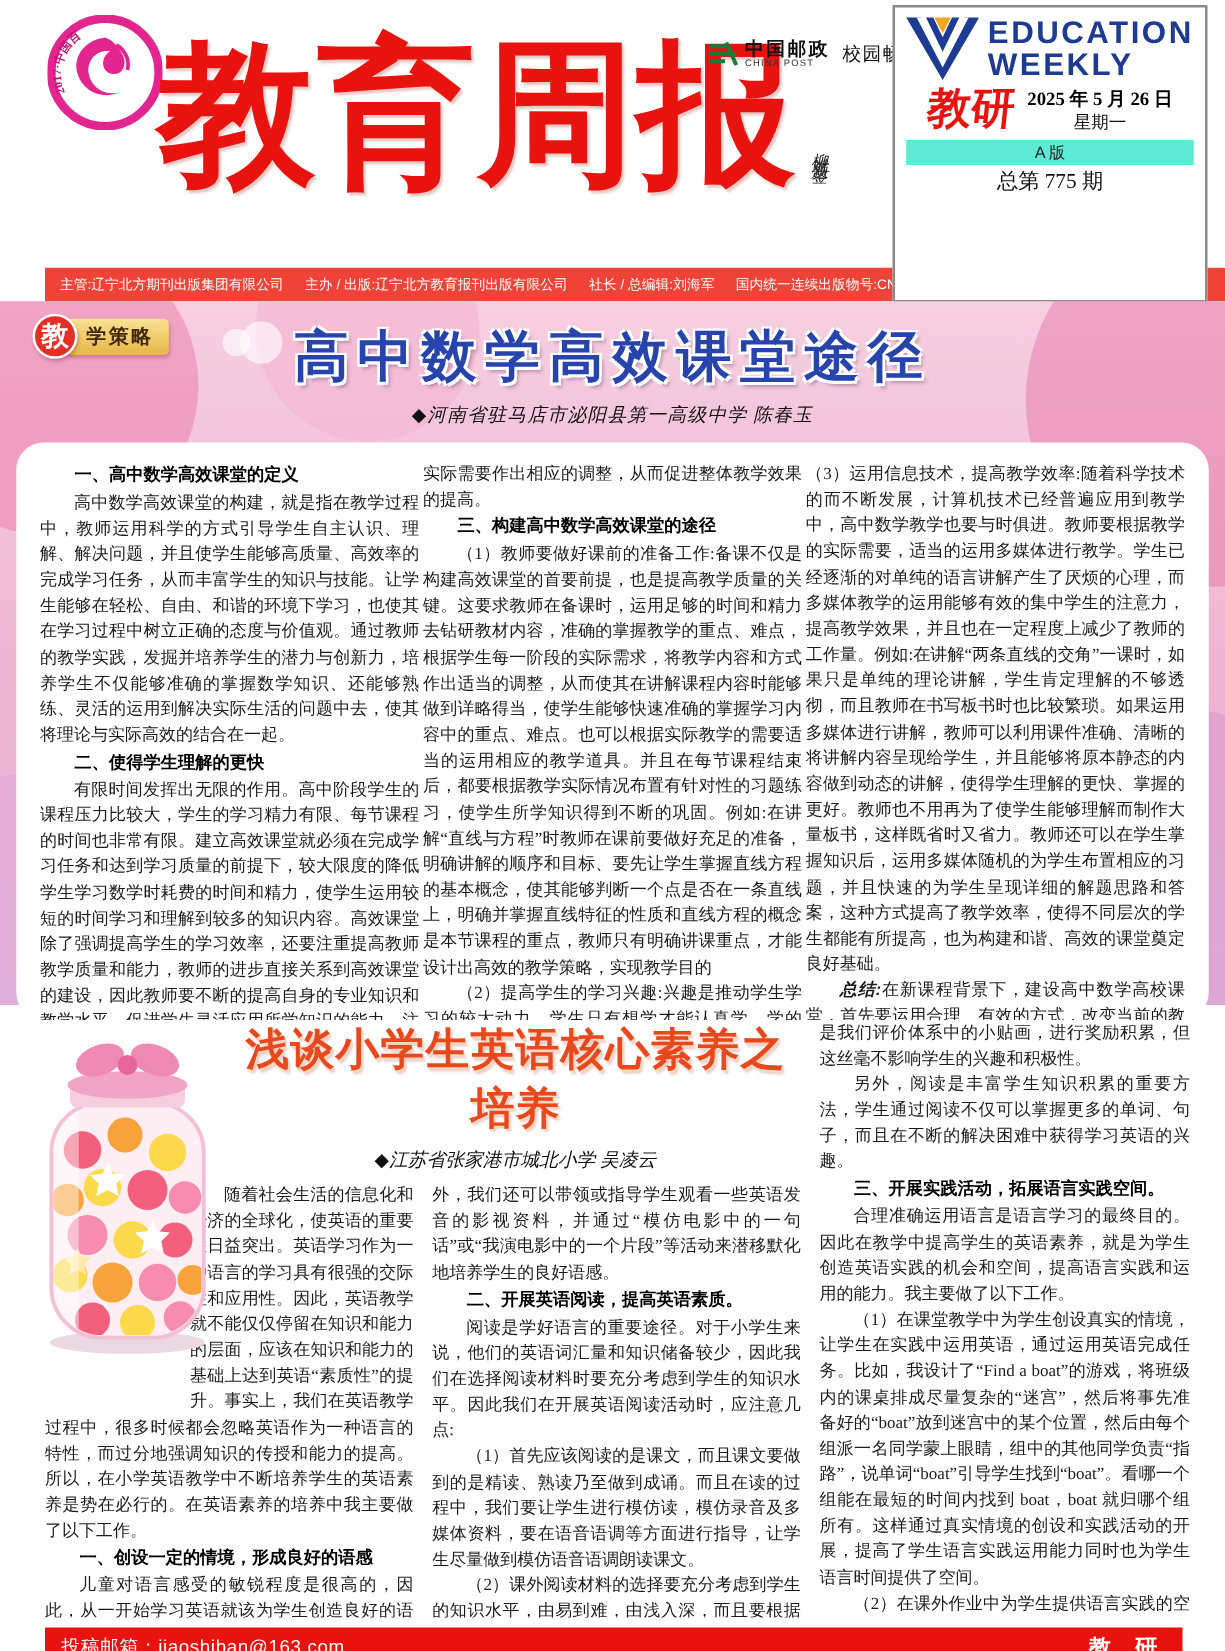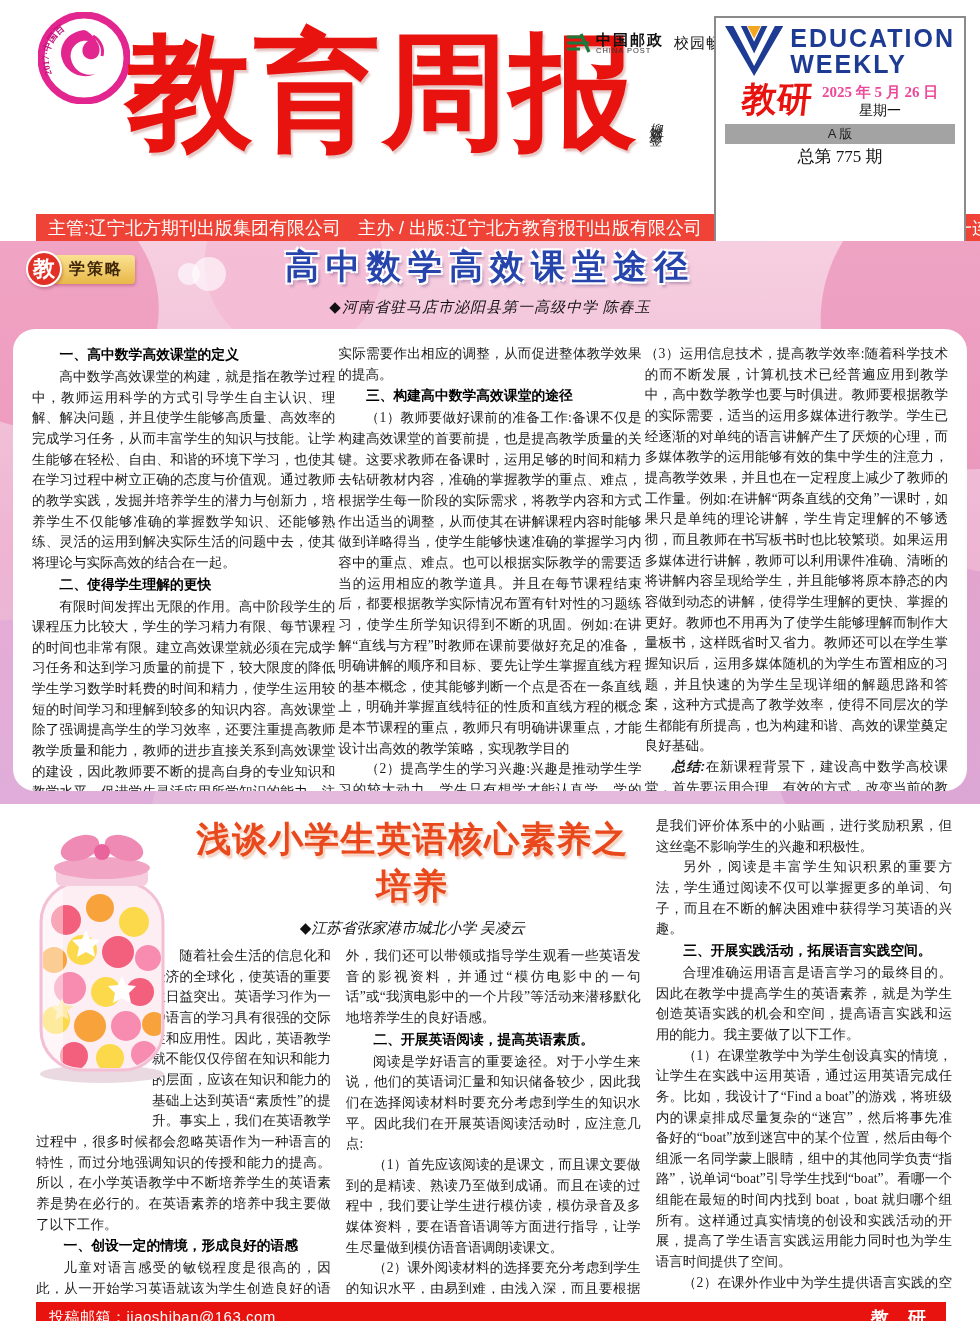--- a/index.html
+++ b/index.html
@@ -23,38 +23,38 @@
     position:absolute; left:646px; top:112px; writing-mode:vertical-rl;
     font-size:13px; letter-spacing:4px; color:#222; font-style:italic;
   }
   .chinapost { position:absolute; left:543px; top:32px; display:flex; align-items:center;padding-left:22px; }
   .cp-text { margin-left:5px; line-height:1; }
   .cp-cn { font-size:15px; font-weight:bold; color:#111; letter-spacing:2px; }
   .cp-en { font-size:7.5px; color:#333; letter-spacing:1px; }
   .cp-tag { font-size:15px; color:#111; margin-left:10px; letter-spacing:1px; }
 
   .infobox {
-    position:absolute; right:14px; top:16px; width:252px; height:238px;
+    position:absolute; right:14px; top:4px; width:252px; height:238px;
     border:2px solid #8a8a8a; background:#fff; padding:7px 9px;
   }
   .ew-row { display:flex; align-items:center; justify-content:center; gap:7px; }
   .ew-text { color:#1d3b92; font-weight:bold; font-size:25px; letter-spacing:2px; line-height:1.04; }
   .sect-row { display:flex; align-items:flex-start; justify-content:center; gap:10px; margin-top:4px; }
   .sect { color:#e8120e; font-size:35px; font-weight:900; transform:skewX(-6deg); line-height:1; }
   .date-block { text-align:center; line-height:1.25; padding-top:2px; }
-  .date { font-size:15px; font-weight:bold; color:#ec4899; }
+  .date { font-size:15px; font-weight:bold; color:#000000; }
   .weekday { font-size:14px; color:#111; }
-  .edition-bar { background:#a3a3a3; color:#222; text-align:center; font-size:13px; margin-top:5px; padding:1px 0; }
+  .edition-bar { background:#5eead4; color:#222; text-align:center; font-size:13px; margin-top:5px; padding:1px 0; }
   .issue { text-align:center; font-size:33px; font-weight:bold; color:#111; letter-spacing:3px; margin-top:3px; }
   .total-issue { text-align:center; font-size:17px; color:#111; margin-top:1px; }
 
   .pubbar {
     margin-left:36px; height:27px; background:#ee4336; color:#fff;
     display:flex; align-items:center; gap:17px; padding:0 10px 0 12px;
-    font-size:18px; white-space:nowrap;
+    font-size:11px; white-space:nowrap;
   }
 
   
   .art1 {
     position:relative; height:563px; padding:0 0 10px;
     background:
       radial-gradient(circle 120px at 4% 12%, rgba(236,128,172,.55) 0 119px, transparent 120px),
       radial-gradient(circle 150px at 99% 14%, rgba(230,110,160,.45) 0 149px, transparent 150px),
       radial-gradient(circle 170px at 96% 88%, rgba(210,140,200,.40) 0 169px, transparent 170px),
       radial-gradient(circle 140px at 2% 92%, rgba(220,160,215,.45) 0 139px, transparent 140px),
@@ -70,21 +70,21 @@
   .badge-rest {
     margin-left:-9px; background:linear-gradient(180deg,#fae292,#e8b748);
     color:#41280a; font-size:16px; font-weight:bold; letter-spacing:2px;
     padding:4px 12px 4px 16px; border-radius:4px; box-shadow:1px 2px 3px rgba(120,0,40,.25);
   }
   .badge-dots { position:absolute; left:178px; top:16px; }
   .badge-dots span { display:inline-block; border-radius:50%; background:rgba(255,255,255,.6); vertical-align:middle; }
   .badge-dots .d1 { width:22px; height:22px; }
   .badge-dots .d2 { width:34px; height:34px; margin-left:-8px; }
   .art1-title {
-    text-align:center; padding-top:3px; font-size:34px; font-weight:900;
+    text-align:center; padding-top:15px; font-size:44px; font-weight:900;
     color:#2644ab; letter-spacing:7px;
     text-shadow:-2px -2px 0 #fff, 2px -2px 0 #fff, -2px 2px 0 #fff, 2px 2px 0 #fff, 3px 4px 3px rgba(60,30,90,.35);
   }
   .art1-author { text-align:center; font-size:15px; margin-top:8px; font-style:italic; color:#111; letter-spacing:1px; }
   .art1-panel {
     margin:12px 13px 0; background:#fff; border-radius:22px;
     padding:15px 19px; display:flex; gap:3px; height:462px; overflow:hidden;
   }
   .col { flex:1; font-size:13.6px; line-height:1.52; text-align:justify; color:#1b1b1b; }
   .col h4, .a2col h4 { font-family:"Liberation Sans","DejaVu Sans",sans-serif; font-size:13.8px; font-weight:bold; text-indent:2em; margin:1px 0; color:#000; }

